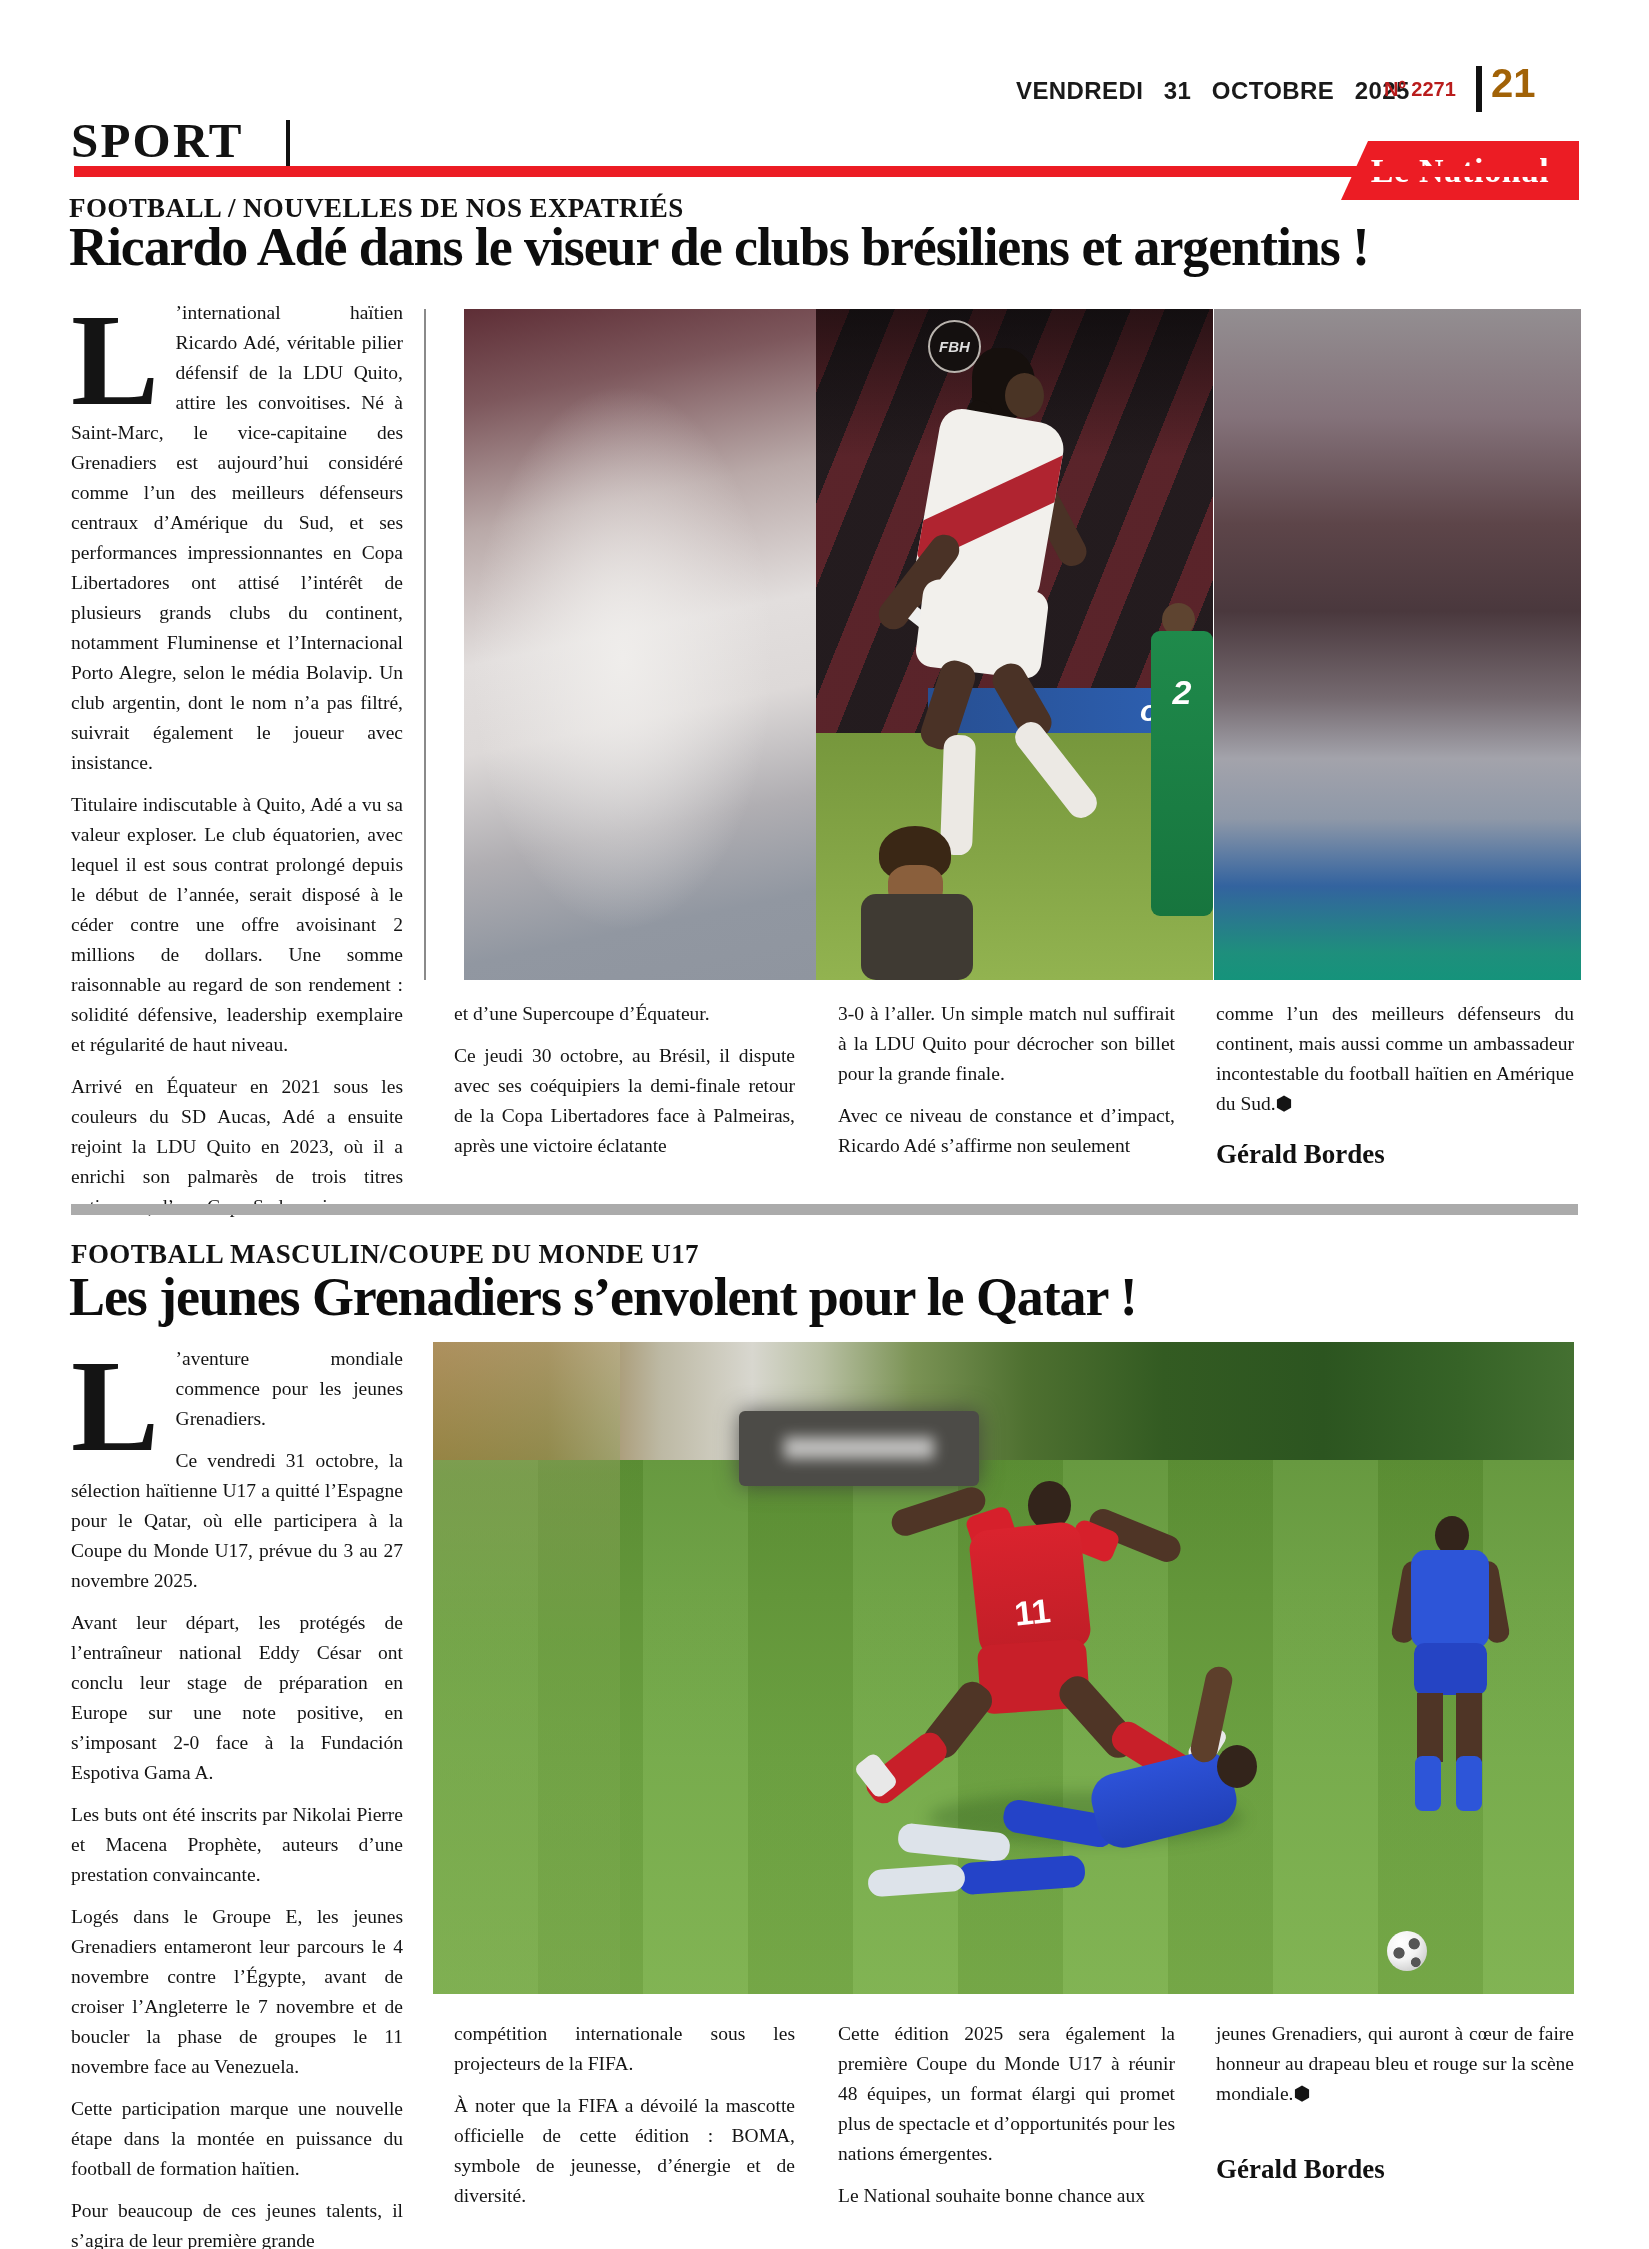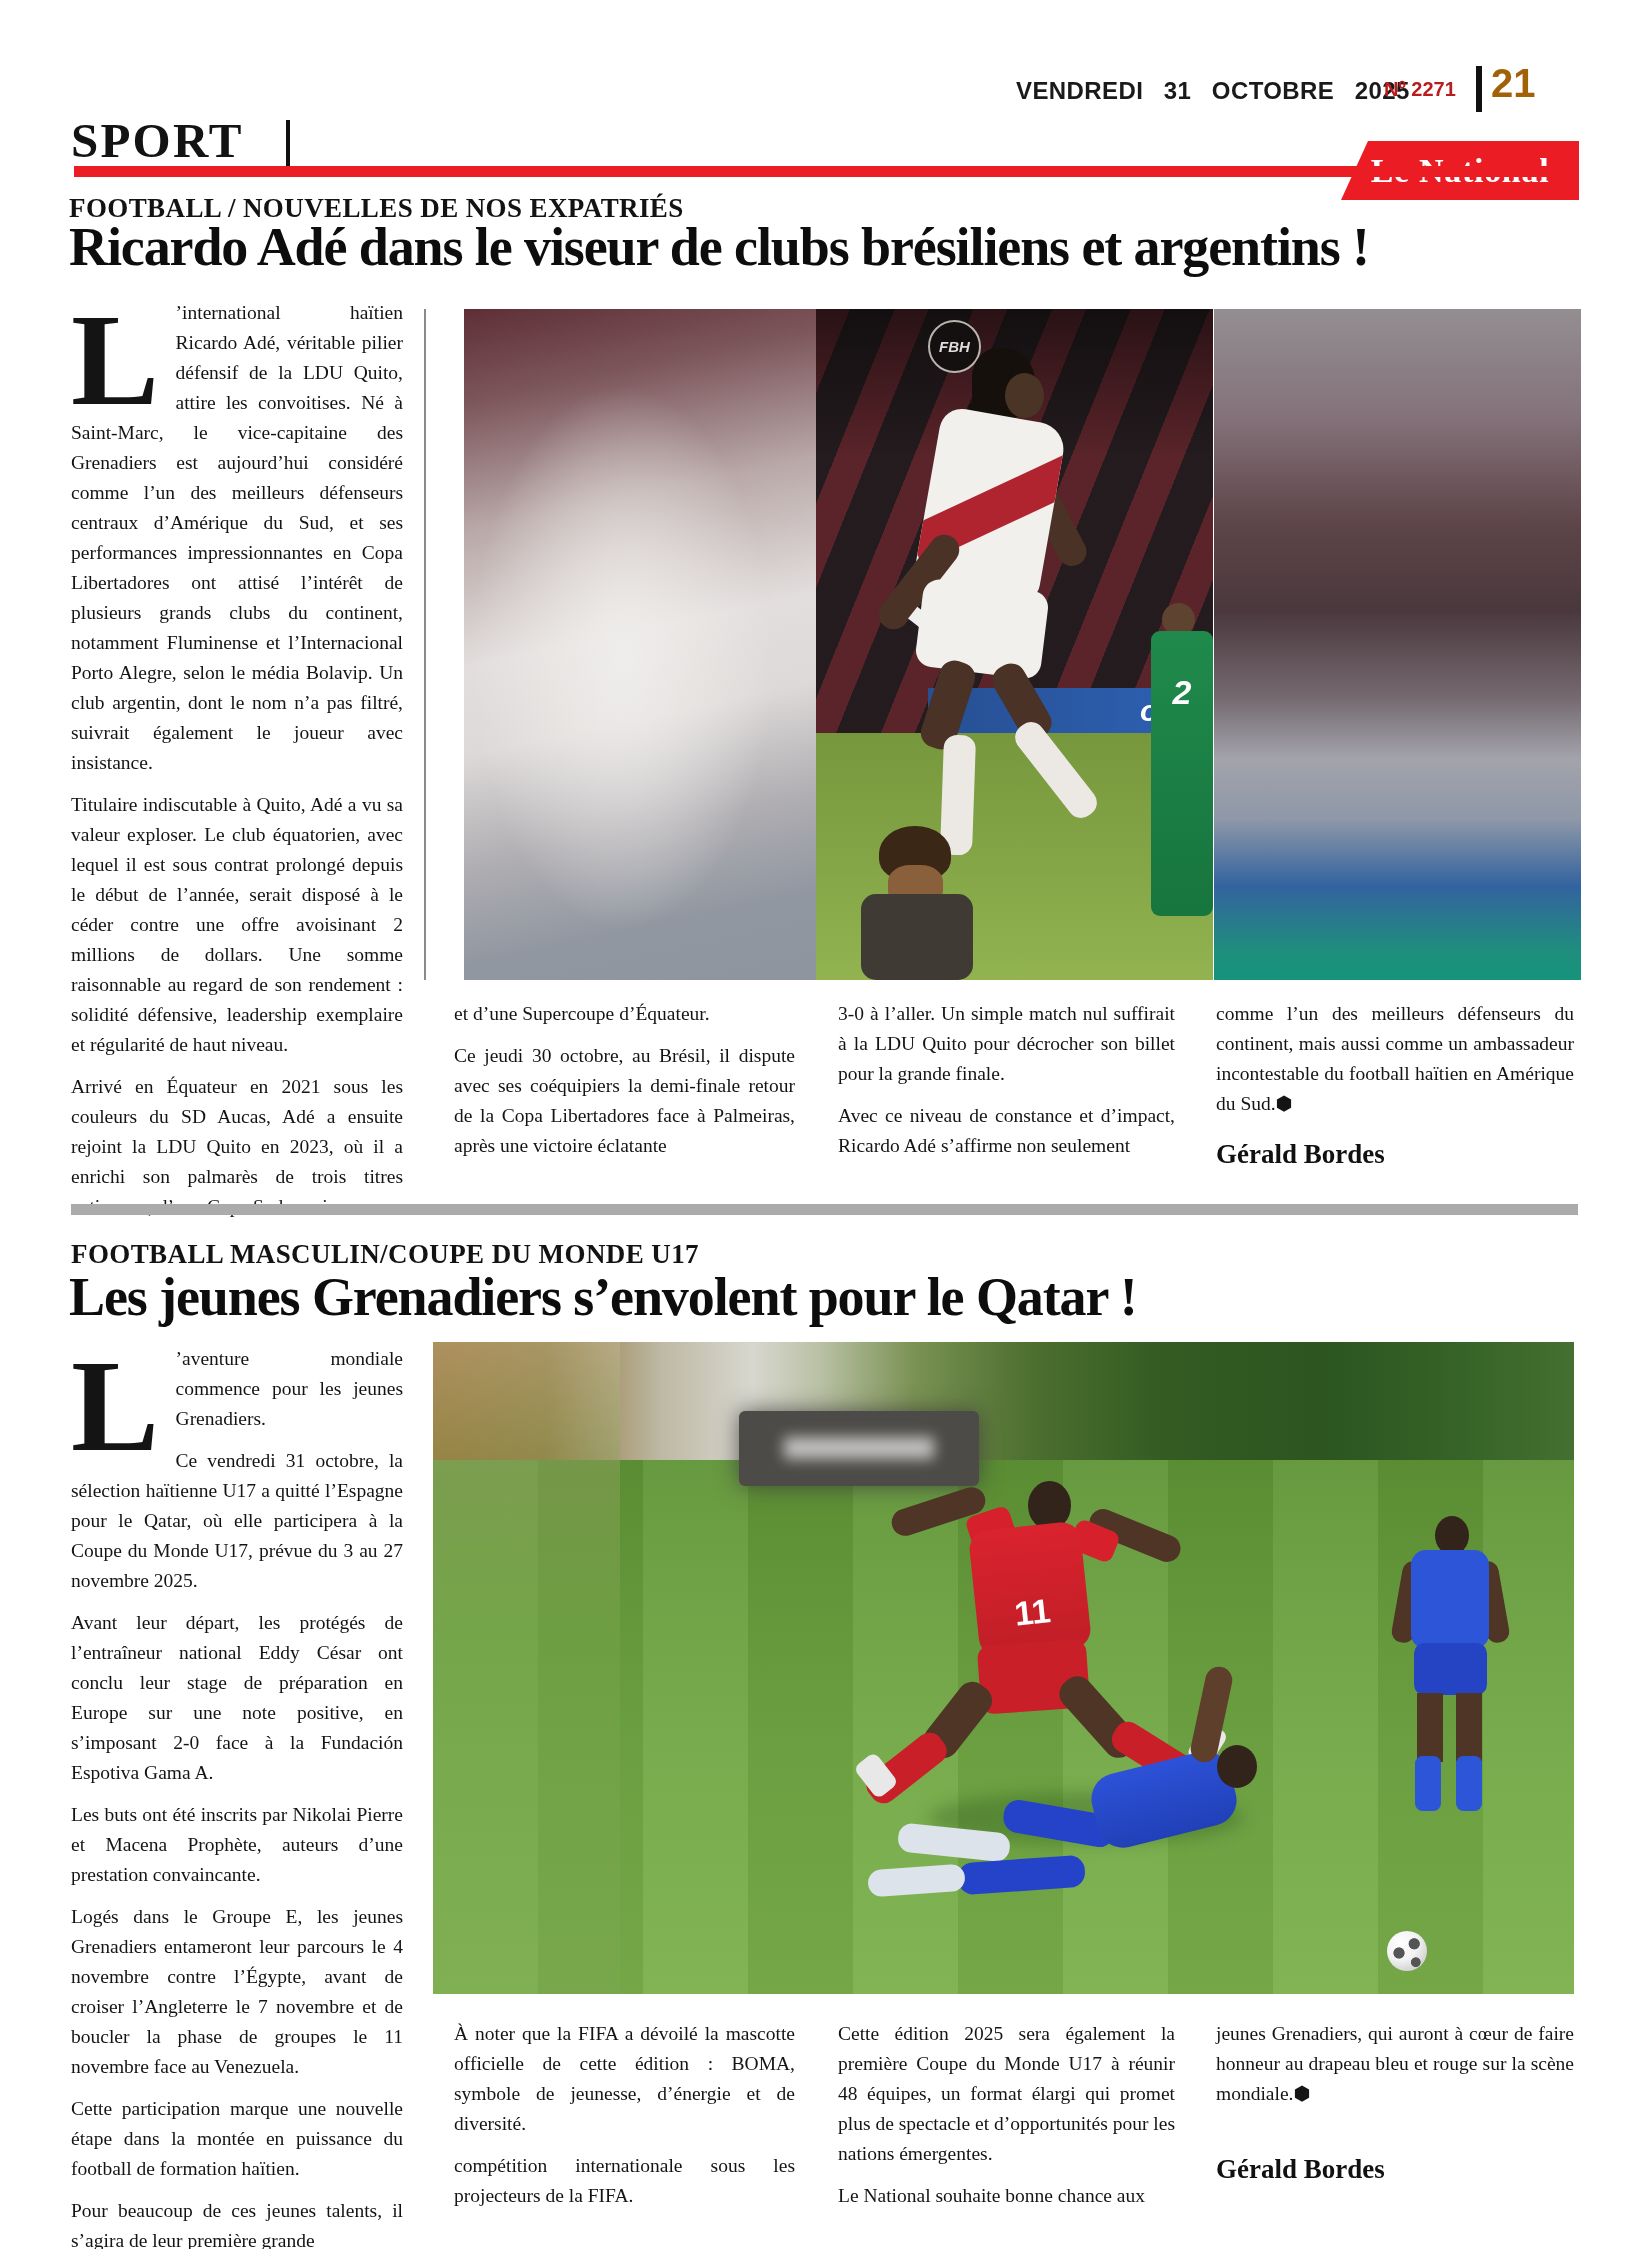--- a/index.html
+++ b/index.html
@@ -239,22 +239,22 @@
     <div class="shape p2-bp-torso"></div>
     <div class="shape p2-bp-shorts"></div>
     <div class="shape p2-bp-legA"></div>
     <div class="shape p2-bp-legB"></div>
     <div class="shape p2-bp-sockA"></div>
     <div class="shape p2-bp-sockB"></div>
     <div class="shape p2-ball"></div>
   </div>
 
   <div class="col" style="left:454px;top:2019px;width:341px;">
+    <p class="body">compétition internationale sous les projecteurs de la FIFA.</p>
     <p class="body">À noter que la FIFA a dévoilé la mascotte officielle de cette édition : BOMA, symbole de jeunesse, d’énergie et de diversité.</p>
-    <p class="body">compétition internationale sous les projecteurs de la FIFA.</p>
   </div>
   <div class="col" style="left:838px;top:2019px;width:337px;">
     <p class="body">Cette édition 2025 sera également la première Coupe du Monde U17 à réunir 48 équipes, un format élargi qui promet plus de spectacle et d’opportunités pour les nations émergentes.</p>
     <p class="body">Le National souhaite bonne chance aux</p>
   </div>
   <div class="col" style="left:1216px;top:2019px;width:358px;">
     <p class="body">jeunes Grenadiers, qui auront à cœur de faire honneur au drapeau bleu et rouge sur la scène mondiale.⬢</p>
     <div class="byline" style="margin-top:45px;">Gérald Bordes</div>
   </div>
 

